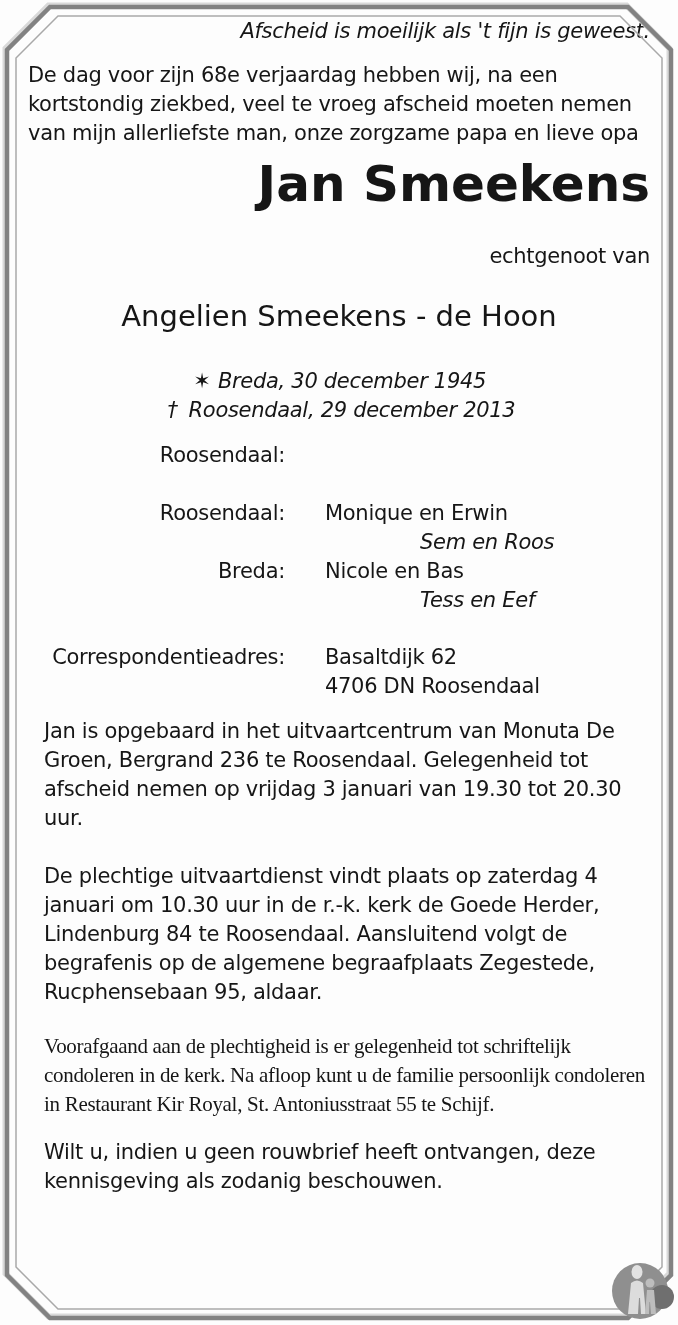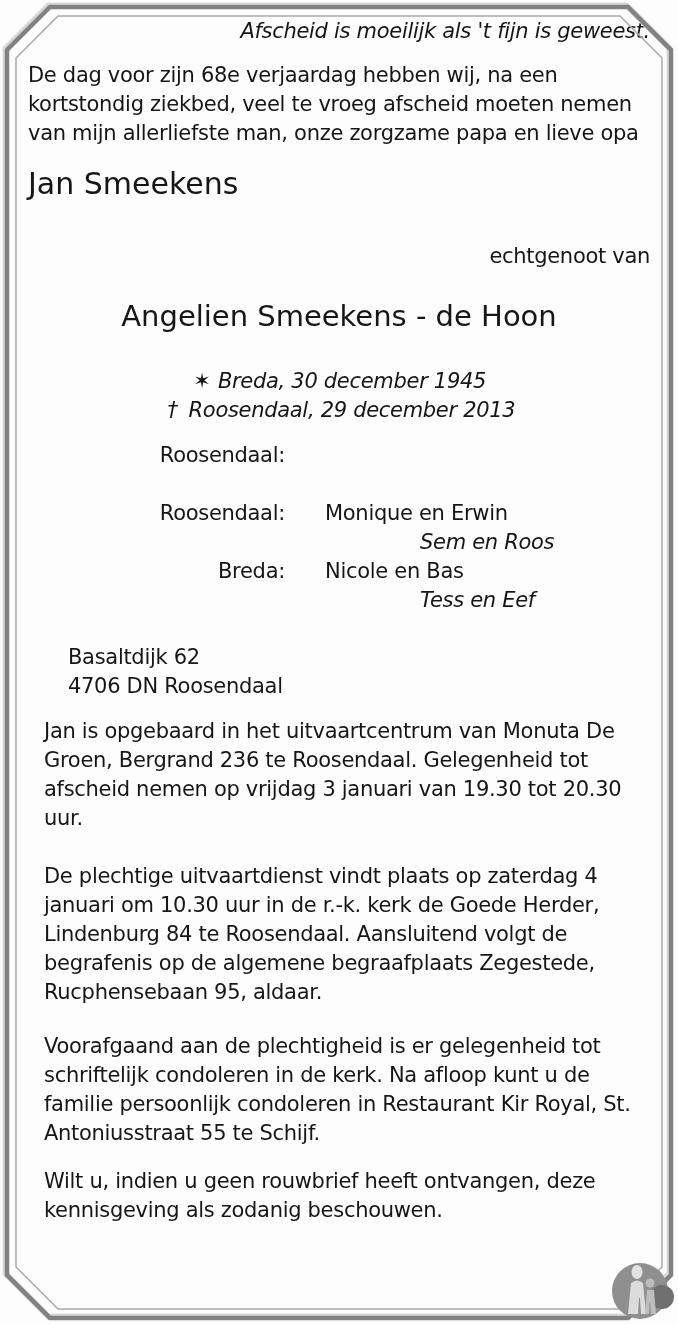--- a/index.html
+++ b/index.html
@@ -17,37 +17,37 @@
     position:absolute;left:0;top:0;width:678px;height:1325px;
     box-sizing:border-box;
     padding:18px 28px 0 28px;
     z-index:2;
     font-size:21px;line-height:29px;
     letter-spacing:-0.3px;
     border-radius:23px;
   }
   .quote{margin:0;text-align:right;font-style:italic;line-height:26px;}
   .intro{margin:17px 0 0 0;}
-  .title{margin:11px 0 0 0;font-size:30px;line-height:50px;font-weight:normal;text-align:left;letter-spacing:0;}
+  .title{margin:11px 0 0 0;font-size:50px;line-height:50px;font-weight:bold;text-align:right;letter-spacing:0;}
   .relation{margin:33px 0 0 0;text-align:right;}
   .spouse{margin:28px 0 8px 0;font-size:29px;line-height:35px;font-weight:normal;text-align:center;letter-spacing:0;}
   .dates{margin:33px 0 0 0;text-align:center;font-style:italic;}
   .dates .line{line-height:29px;}
   .sym{display:inline-block;min-width:20px;text-align:center;margin-right:6px;}
   .family{margin-top:16px;}
   .frow{display:flex;line-height:29px;}
   .flabel{width:257px;text-align:right;flex:0 0 257px;}
   .fval{margin-left:40px;}
   .fchild{margin-left:135px;font-style:italic;}
   .spacer-row{height:29px;}
   .corr{margin-top:28px;display:flex;line-height:29px;}
   .corr-lines div{line-height:29px;}
   .paras p{margin:29px 0 0 16px;}
   .paras p.p1{margin-top:16px;}
-  .paras p.p3{margin-top:25px;}
+  .paras p.p3{margin-top:25px;font-family:Liberation Serif, serif;}
   .paras p.p4{margin-top:19px;}
   .logo{position:absolute;right:0;bottom:0;z-index:4;pointer-events:none;}
 </style>
 </head>
 <body>
 
 <div class="page">
 
   <svg class="frame-svg" width="678" height="1325" viewBox="0 0 678 1325">
     <g fill="none">
@@ -91,20 +91,21 @@
         <span class="flabel">Breda:</span>
         <span class="fval">Nicole en Bas</span>
       </div>
       <div class="frow">
         <span class="flabel"></span>
         <span class="fval fchild">Tess en Eef</span>
       </div>
     </div>
 
     <div class="corr">
+      <span class="flabel">Correspondentieadres:</span>
       <div class="fval corr-lines">
         <div>Basaltdijk 62</div>
         <div>4706 DN Roosendaal</div>
       </div>
     </div>
 
     <div class="paras">
       <p class="p1">Jan is opgebaard in het uitvaartcentrum van Monuta De Groen, Bergrand 236 te Roosendaal. Gelegenheid tot afscheid nemen op vrijdag 3 januari van 19.30 tot 20.30 uur.</p>
       <p class="p2">De plechtige uitvaartdienst vindt plaats op zaterdag 4 januari om 10.30 uur in de r.-k. kerk de Goede Herder, Lindenburg 84 te Roosendaal. Aansluitend volgt de begrafenis op de algemene begraafplaats Zegestede, Rucphensebaan 95, aldaar.</p>
       <p class="p3">Voorafgaand aan de plechtigheid is er gelegenheid tot schriftelijk condoleren in de kerk. Na afloop kunt u de familie persoonlijk condoleren in Restaurant Kir Royal, St. Antoniusstraat 55 te Schijf.</p>

